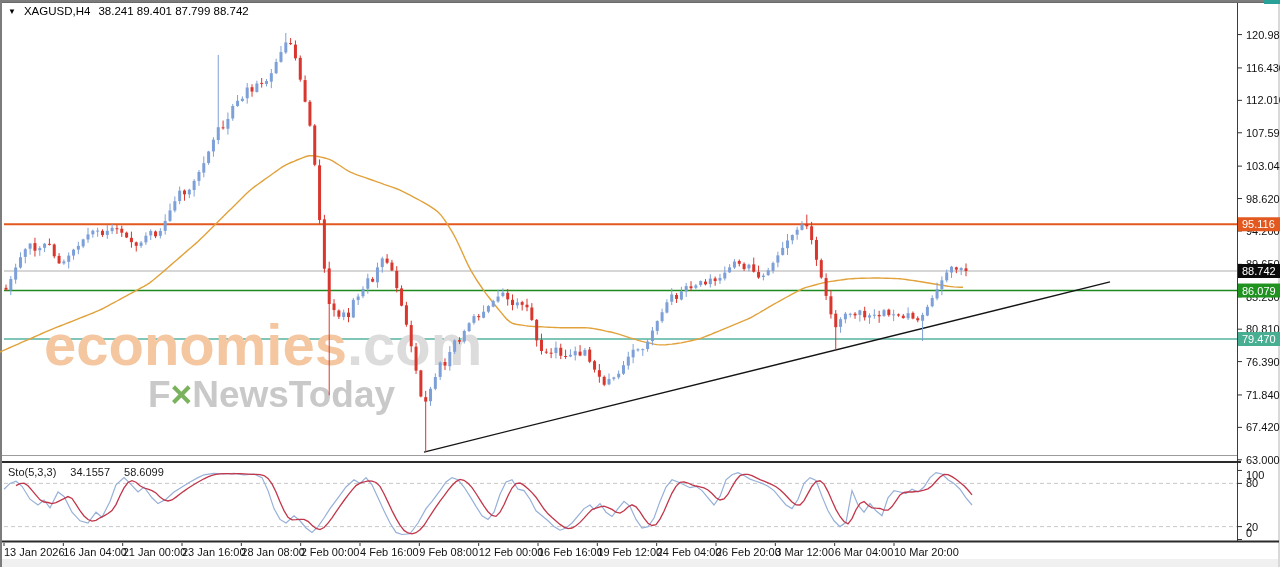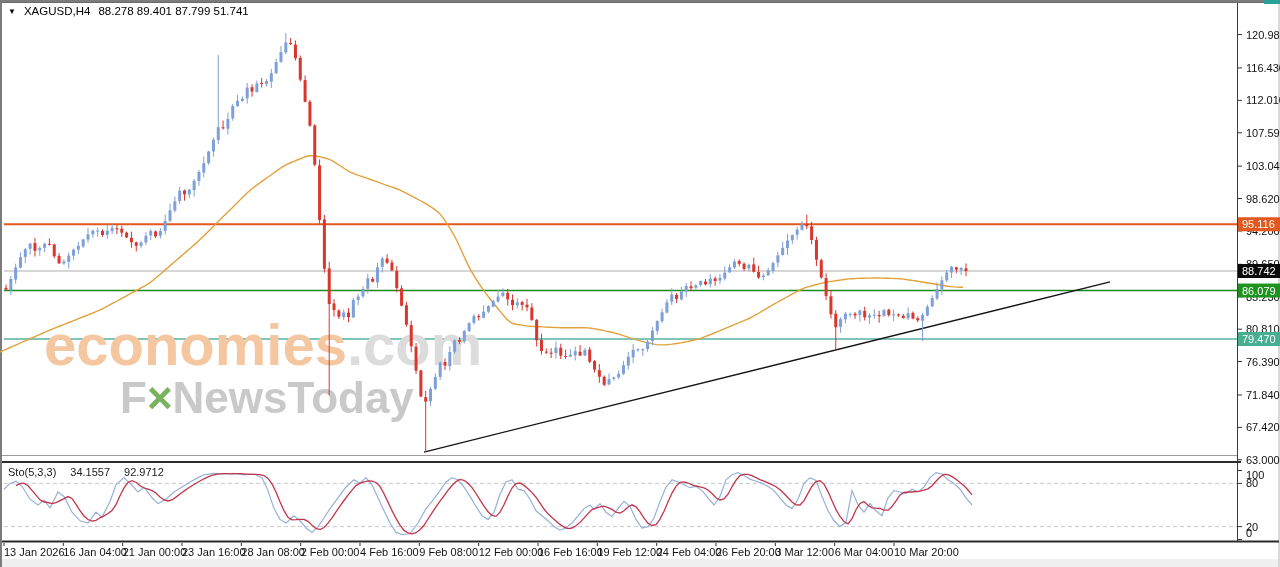--- a/index.html
+++ b/index.html
@@ -5,21 +5,21 @@
   html,body{margin:0;padding:0;background:#f0f0f0}
   .screen{position:relative;width:1280px;height:567px;background:#f0f0f0;overflow:hidden;
           font-family:"Liberation Sans",sans-serif}
   .layer{position:absolute;left:0;top:0}
   .title{position:absolute;left:8px;top:5px;font-size:11.5px;color:#000;display:flex;gap:8px;align-items:center;white-space:nowrap}
   .title .arrow{font-size:8px;line-height:1;position:relative;top:1px}
   .stoch-lab{position:absolute;left:8px;top:466px;font-size:11px;color:#1a1a1a;display:flex;gap:14px;white-space:nowrap}
   .wm{position:absolute;left:44px;top:316px;width:430px;text-align:left;line-height:1;pointer-events:none}
   .wm1{font-size:58px;font-weight:bold;color:#f4c7a1;letter-spacing:0}
   .wm1 .tld{color:#dcdcdc}
-  .wm2{font-size:44px;font-weight:bold;color:#c9c9c9;margin-top:2px;margin-left:76px}
+  .wm2{font-size:37px;font-weight:bold;color:#c9c9c9;margin-top:2px;margin-left:104px}
   .wm2 .x{color:#7bb25e}
   svg text{font-family:"Liberation Sans",sans-serif;font-size:11px;fill:#111}
 </style>
 </head>
 <body>
 
 <div class="screen">
   <svg id="base" class="layer" width="1280" height="567">
       <rect x="0" y="0" width="1280" height="567" fill="#f0f0f0"></rect>
       <rect x="2" y="2" width="1276" height="557" fill="#ffffff"></rect>
@@ -934,21 +934,21 @@
       <line x1="1237" x2="1242" y1="539.56" y2="539.56" stroke="#333" stroke-width="1"></line>
       <text x="1246" y="536.56">0</text>
       <path d="M4 489.2 L10 483.4 L16 481.2 L22 486.3 L30 499.2 L38 505.0 L44 500.0 L50 507.9 L58 492.0 L64 496.4 L72 512.2 L80 520.8 L88 523.0 L96 512.2 L102 517.2 L110 501.4 L116 484.8 L124 477.6 L130 483.4 L138 492.0 L144 487.0 L152 497.8 L158 503.6 L166 499.2 L174 492.0 L182 487.0 L190 482.0 L198 477.6 L204 474.8 L214 473.3 L224 474.0 L234 473.3 L244 474.8 L254 474.0 L262 477.6 L268 490.6 L274 508.6 L280 519.4 L286 523.0 L294 515.8 L300 520.8 L306 528.0 L312 532.4 L318 526.6 L324 518.0 L330 508.6 L338 497.8 L346 487.0 L354 479.8 L360 483.4 L366 477.6 L372 484.8 L378 497.8 L384 510.8 L390 523.0 L396 532.4 L402 534.5 L410 533.8 L418 523.0 L426 508.6 L432 501.4 L440 490.6 L446 482.0 L452 477.6 L458 479.8 L464 487.0 L470 496.4 L476 506.4 L482 515.8 L488 519.4 L494 512.2 L500 494.2 L506 482.0 L512 479.8 L518 489.2 L524 490.6 L530 499.2 L536 510.8 L542 515.8 L548 520.8 L554 526.6 L560 530.2 L566 528.0 L572 523.0 L578 515.8 L584 508.6 L590 505.0 L594 509.3 L600 503.6 L606 512.2 L612 516.5 L618 508.6 L624 501.4 L630 506.4 L636 519.4 L642 528.0 L648 526.6 L654 518.0 L660 501.4 L666 487.0 L672 479.8 L678 482.0 L684 484.8 L690 487.7 L696 486.3 L702 490.6 L708 497.8 L714 505.0 L720 496.4 L726 479.8 L732 474.8 L738 472.6 L744 475.5 L750 479.1 L756 481.2 L762 483.4 L768 486.3 L774 490.6 L780 497.8 L786 505.0 L792 508.6 L798 499.2 L804 483.4 L810 477.6 L816 480.5 L822 496.4 L828 510.8 L834 520.8 L840 526.6 L846 522.3 L852 490.6 L858 505.0 L864 512.2 L870 503.6 L876 510.8 L882 515.8 L888 497.8 L894 490.6 L900 492.0 L906 493.5 L912 489.2 L918 492.0 L924 487.0 L930 477.6 L936 472.6 L942 474.0 L948 479.8 L954 483.4 L960 489.2 L966 497.8 L972 505.0" fill="none" stroke="#96B0D8" stroke-width="1.2"></path>
       <path d="M16 485.6 L20 483.7 L24 483.2 L28 485.8 L32 490.3 L36 495.1 L40 499.8 L44 502.0 L48 502.5 L52 503.6 L56 502.7 L60 500.6 L64 498.7 L68 496.6 L72 498.5 L76 504.4 L80 510.7 L84 516.0 L88 519.5 L92 521.1 L96 520.3 L100 517.8 L104 515.9 L108 513.5 L112 510.5 L116 504.6 L120 495.7 L124 487.9 L128 482.5 L132 480.7 L136 482.2 L140 485.7 L144 488.0 L148 489.2 L152 490.6 L156 493.0 L160 497.1 L164 500.0 L168 501.0 L172 500.0 L176 497.1 L180 494.1 L184 491.1 L188 488.3 L192 485.7 L196 483.3 L200 481.0 L204 478.8 L208 476.9 L212 475.3 L216 474.3 L220 473.8 L224 473.7 L228 473.7 L232 473.8 L236 473.7 L240 473.7 L244 473.8 L248 474.1 L252 474.4 L256 474.4 L260 474.7 L264 475.5 L268 478.4 L272 483.9 L276 492.0 L280 501.7 L284 510.6 L288 517.4 L292 519.9 L296 519.7 L300 519.3 L304 519.3 L308 521.4 L312 525.3 L316 528.4 L320 529.6 L324 527.5 L328 523.2 L332 517.8 L336 511.9 L340 506.1 L344 500.5 L348 495.1 L352 490.1 L356 485.6 L360 483.1 L364 482.0 L368 480.8 L372 481.2 L376 482.5 L380 486.4 L384 493.8 L388 502.1 L392 510.6 L396 518.4 L400 525.2 L404 530.4 L408 533.0 L412 533.9 L416 532.7 L420 529.8 L424 525.3 L428 519.0 L432 512.8 L436 506.8 L440 501.1 L444 495.9 L448 490.4 L452 485.5 L456 481.6 L460 479.4 L464 480.3 L468 483.2 L472 487.6 L476 493.5 L480 499.8 L484 506.2 L488 511.7 L492 515.4 L496 516.4 L500 512.2 L504 504.7 L508 495.8 L512 488.0 L516 483.6 L520 483.0 L524 485.4 L528 488.7 L532 492.6 L536 497.2 L540 503.2 L544 509.0 L548 513.8 L552 517.5 L556 521.0 L560 524.4 L564 527.1 L568 528.6 L572 528.0 L576 525.8 L580 522.4 L584 518.1 L588 513.6 L592 509.6 L596 508.1 L600 506.8 L604 506.2 L608 507.6 L612 509.4 L616 512.2 L620 513.1 L624 510.7 L628 507.0 L632 504.8 L636 506.8 L640 511.8 L644 518.2 L648 523.2 L652 525.5 L656 524.6 L660 519.1 L664 511.2 L668 502.0 L672 493.1 L676 486.3 L680 482.4 L684 481.9 L688 483.0 L692 484.8 L696 486.0 L700 486.8 L704 487.9 L708 490.0 L712 493.5 L716 497.8 L720 500.0 L724 499.0 L728 494.2 L732 486.8 L736 480.2 L740 475.6 L744 474.3 L748 474.4 L752 475.7 L756 477.7 L760 479.6 L764 481.2 L768 482.8 L772 484.6 L776 486.7 L780 489.7 L784 493.5 L788 497.8 L792 502.0 L796 504.9 L800 505.0 L804 500.6 L808 493.4 L812 486.2 L816 481.6 L820 480.8 L824 484.1 L828 491.6 L832 500.7 L836 509.6 L840 516.5 L844 521.5 L848 523.8 L852 518.6 L856 509.7 L860 503.4 L864 501.6 L868 505.3 L872 507.8 L876 508.2 L880 508.5 L884 510.2 L888 510.2 L892 506.6 L896 500.8 L900 495.0 L904 492.5 L908 492.0 L912 492.0 L916 491.5 L920 491.2 L924 490.2 L928 488.8 L932 485.8 L936 481.2 L940 477.0 L944 474.4 L948 474.6 L952 476.6 L956 479.2 L960 482.4 L964 485.8 L968 490.0 L972 494.8" fill="none" stroke="#C1364A" stroke-width="1.3"></path>
       <rect x="1264" y="0" width="16" height="4" fill="#2aa198"></rect>
     </svg>
 
   <div class="title">
     <span class="arrow">▼</span>
     <span>XAGUSD,H4</span>
-    <span>88.278 89.401 87.799 51.741</span>
+    <span>38.241 89.401 87.799 88.742</span>
   </div>
 
   <div class="stoch-lab">
     <span>Sto(5,3,3)</span>
     <span>34.1557</span>
-    <span>92.9712</span>
+    <span>58.6099</span>
   </div>
 </div>
 
 </body></html>

